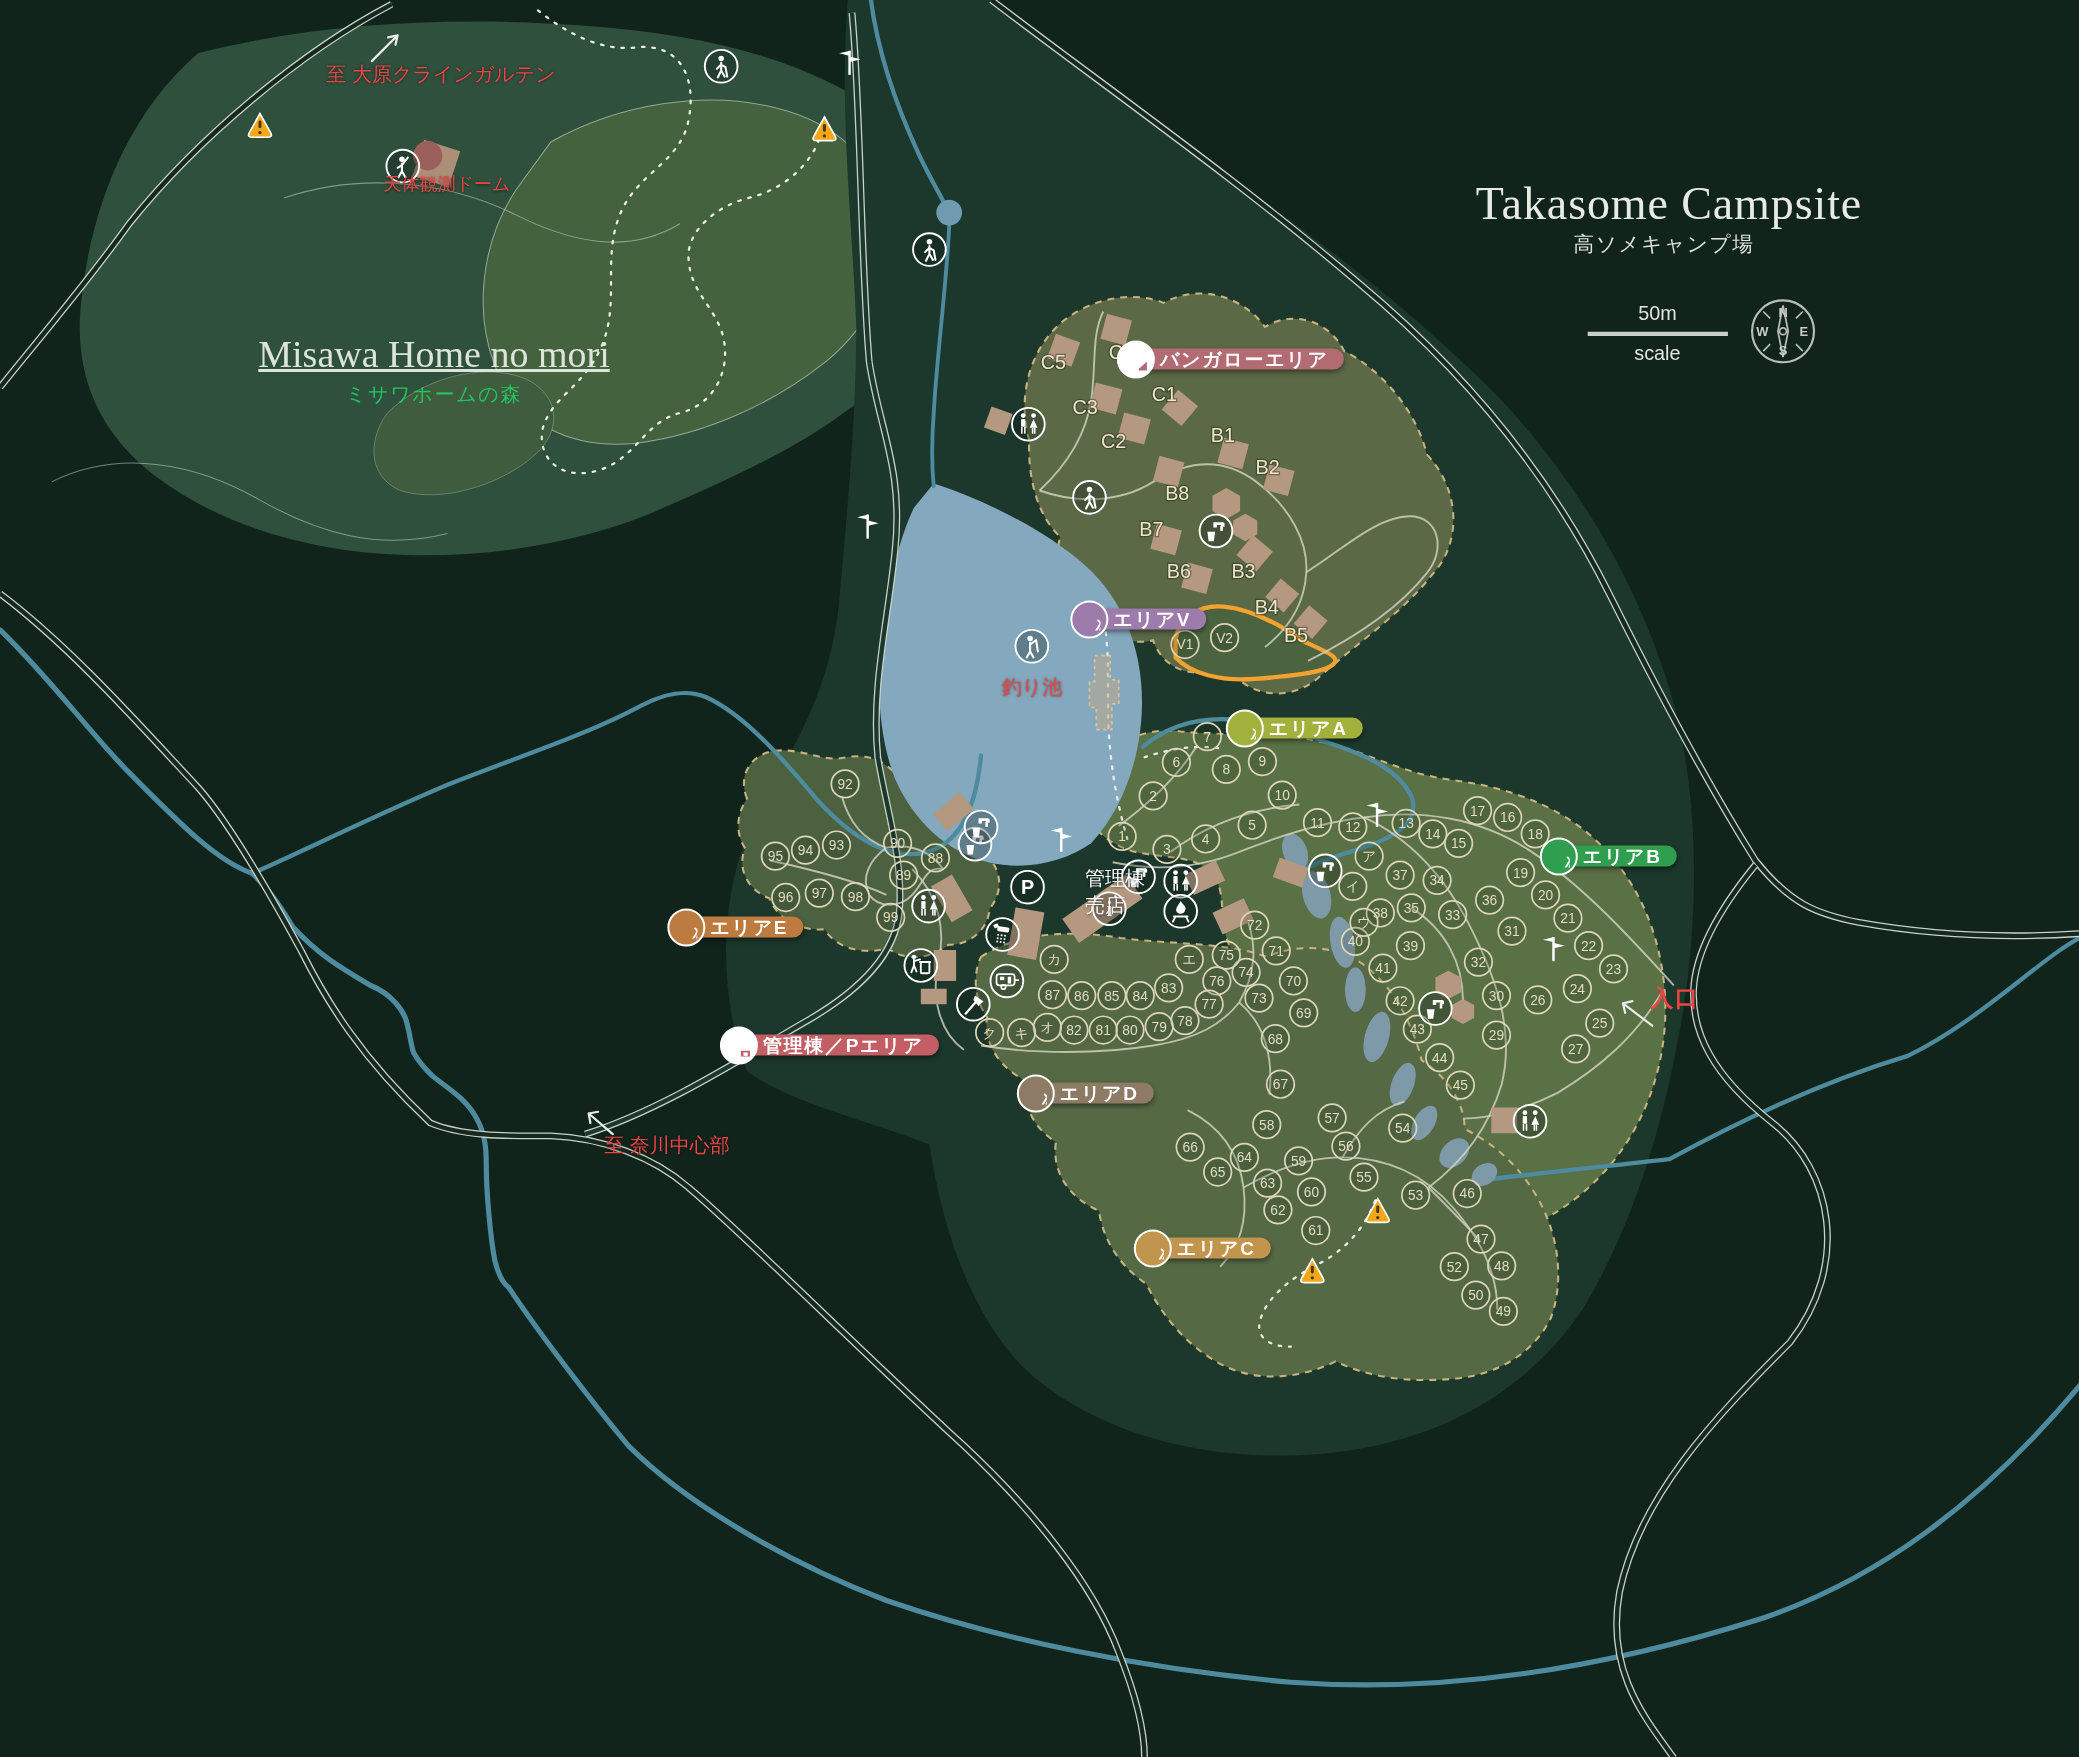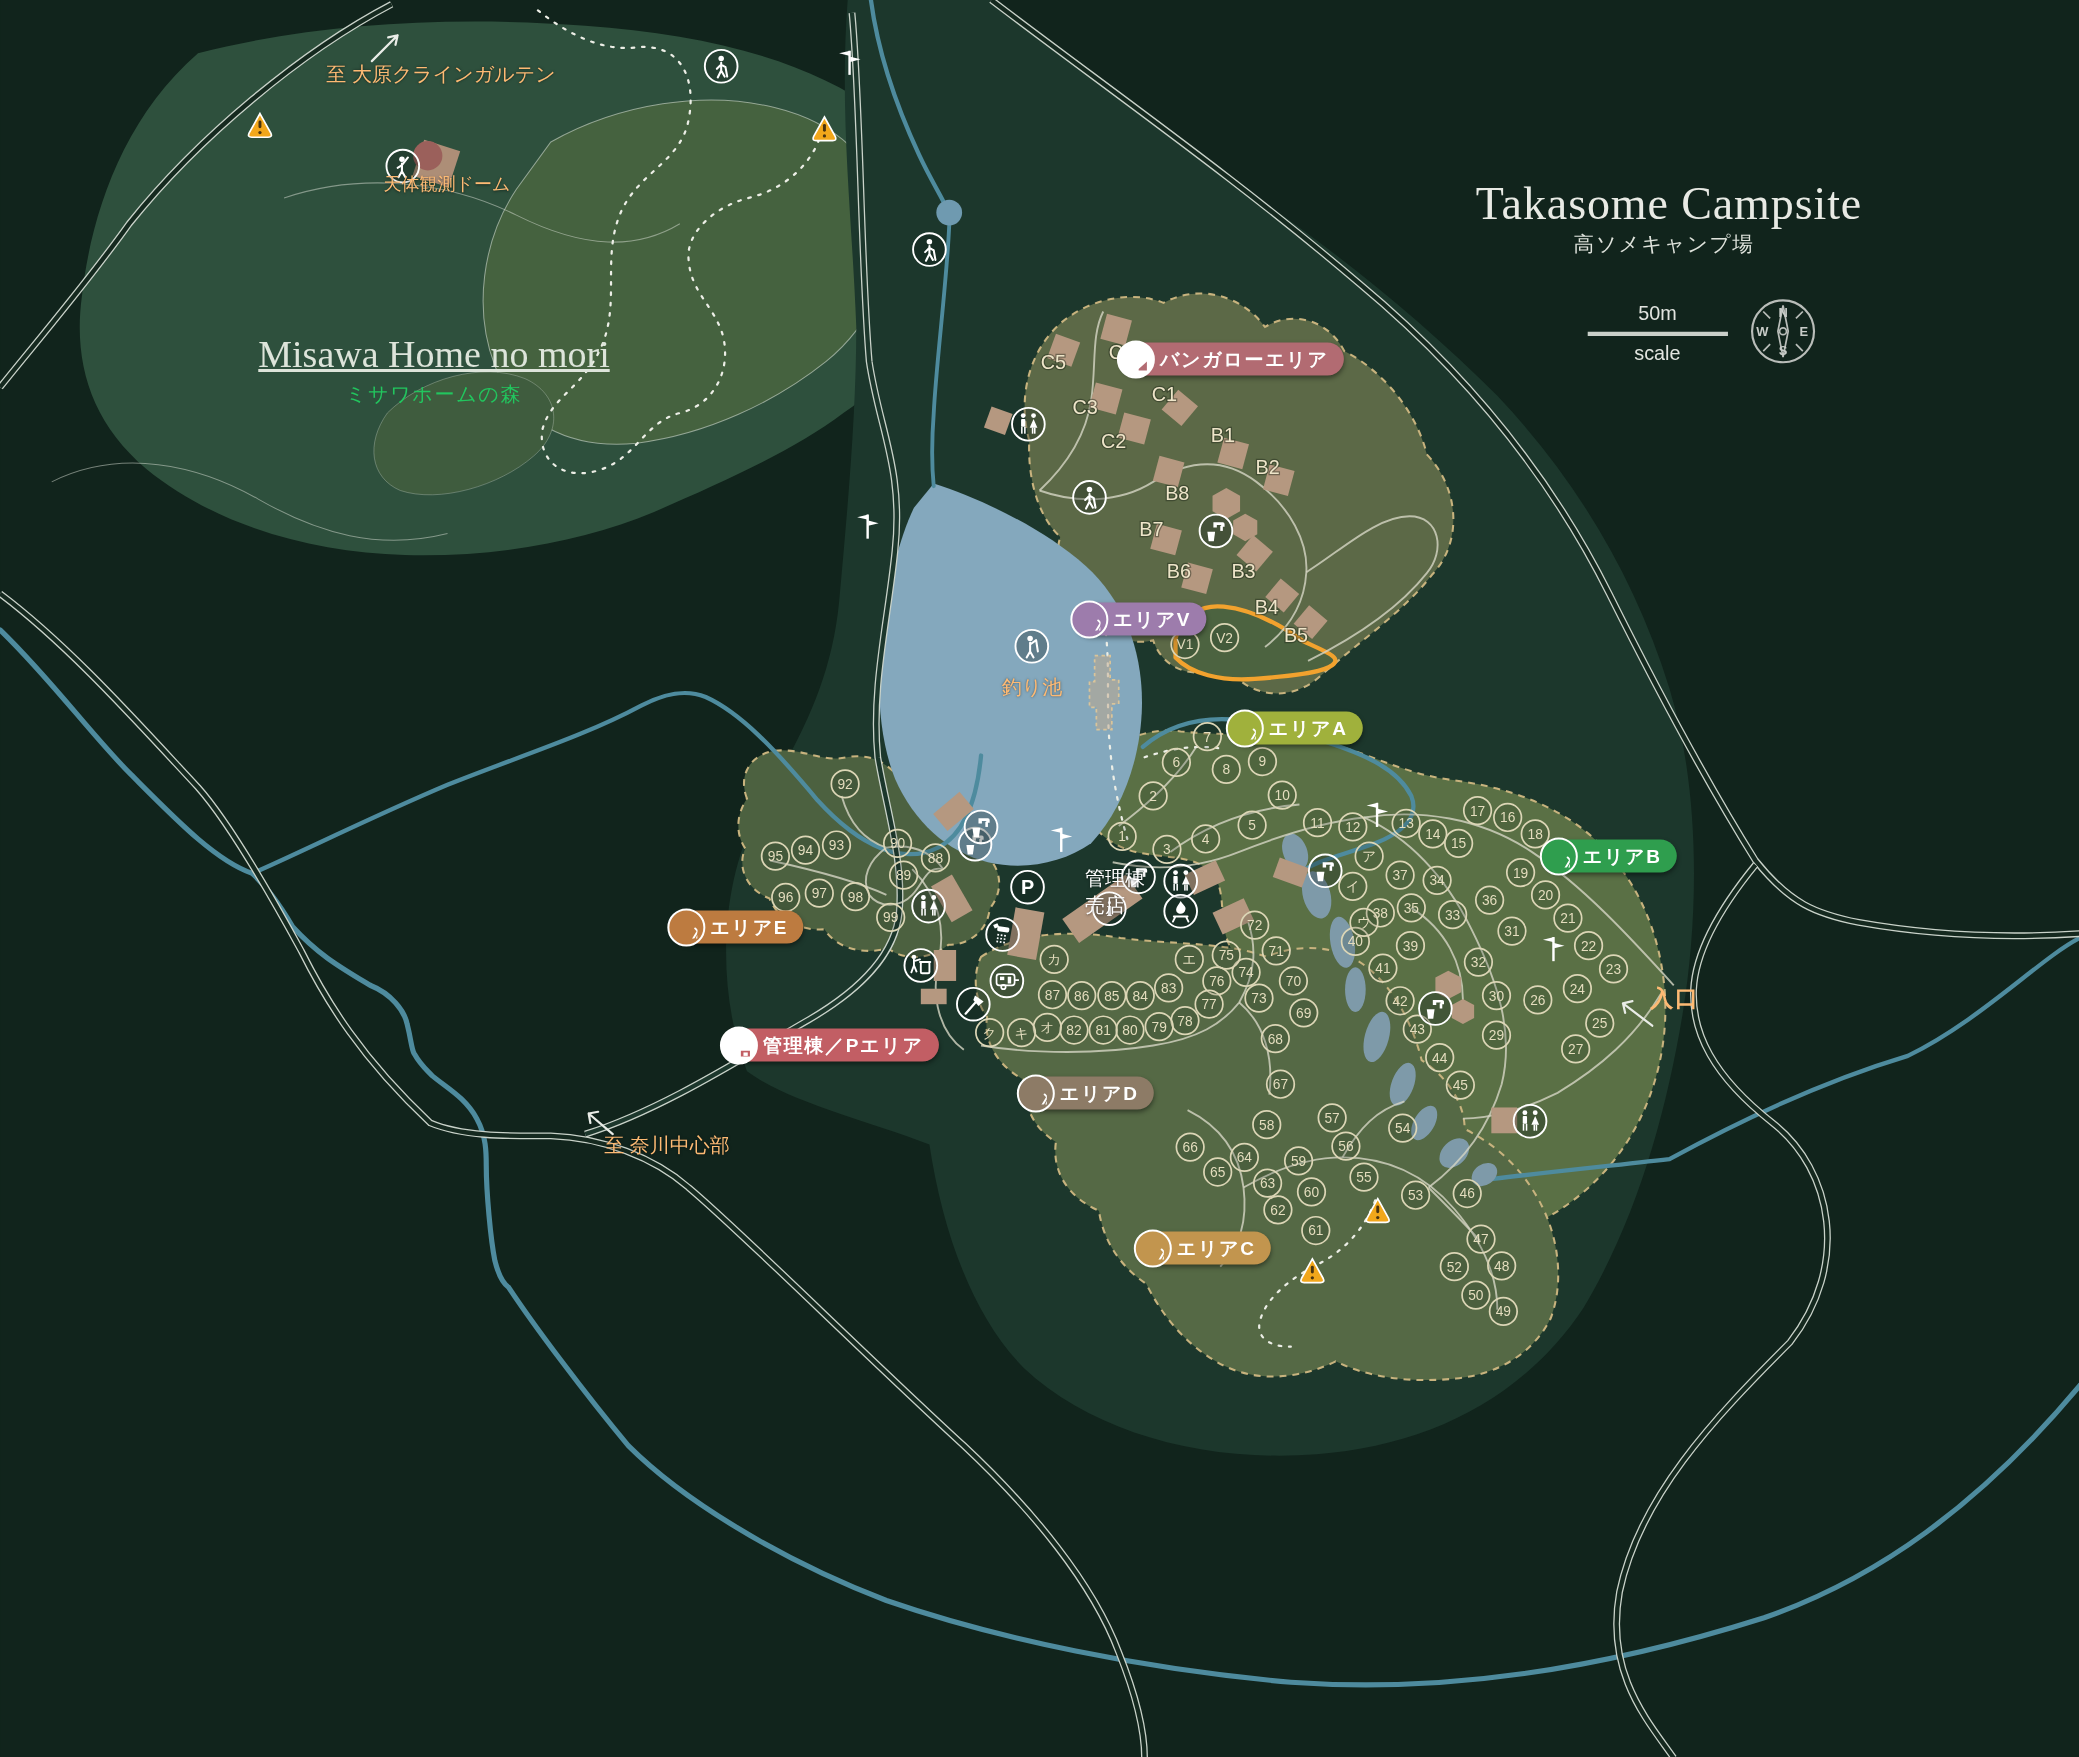--- a/index.html
+++ b/index.html
@@ -1,29 +1,29 @@
 <!DOCTYPE html>
 <html style="font-size:13.8px"><head>
 <meta charset="utf-8">
 <style>
   html,body{margin:0;padding:0;background:#0d1d17;}
   .map{position:relative;width:2080px;height:1758px;background:#11241c;overflow:hidden;
        font-family:"Liberation Sans",sans-serif;}
   .map svg.base{position:absolute;left:0;top:0;}
-  .lbl{position:absolute;transform:translate(-50%,-50%);color:#fdba74;white-space:nowrap;}
+  .lbl{position:absolute;transform:translate(-50%,-50%);color:#ef4444;white-space:nowrap;}
   .title-en{font-family:"Liberation Serif",serif;font-size:46px;letter-spacing:0.9px;color:#e8eae4;}
   .title-ja{font-size:20.6px;color:#dfe3dc;letter-spacing:1.7px;}
   .forest-en{font-family:"Liberation Serif",serif;font-size:38px;color:#dde4da;text-decoration:underline;}
   .forest-ja{font-size:20px;color:#22c55e;letter-spacing:1.7px;}
   .small-lbl{font-size:18px;text-shadow:0 0.9px 2.6px rgba(0,0,0,.55);text-align:center;}
   .dir-lbl{font-size:20px;text-shadow:0 0.9px 2.6px rgba(0,0,0,.6);}
   .entrance-lbl{font-size:23px;font-weight:bold;letter-spacing:1.7px;}
   .office-lbl{font-size:20px;line-height:1.35;transform:translate(0,-50%);text-align:left;
               text-shadow:0 0.9px 2.6px rgba(0,0,0,.5);}
-  .badge{position:absolute;transform:translate(-50%,-50%);height:33px;border-radius:17px;
+  .badge{position:absolute;transform:translate(-50%,-50%);height:21px;border-radius:17px;
          display:flex;align-items:center;padding:0 15.5px 0 38px;color:#fff;font-size:19px;
          font-weight:bold;letter-spacing:1.7px;box-shadow:0 2.6px 5.2px rgba(0,0,0,.45);white-space:nowrap;}
   .bic{position:absolute;left:-5.2px;top:50%;transform:translateY(-50%);width:38px;height:38px;
        border:2.2px solid #fff;border-radius:50%;box-sizing:border-box;display:flex;
        align-items:center;justify-content:center;}
   .bic svg{width:22.4px;height:22.4px;display:block;}
   .site circle{fill:rgba(20,38,30,.15);stroke:#dcd6b6;stroke-width:2;}
   .site text{fill:#e4ddbe;font-size:16px;text-anchor:middle;font-family:"Liberation Sans",sans-serif;}
   .bsite text{fill:#eee5c9;font-size:23px;text-anchor:middle;font-family:"Liberation Sans",sans-serif;
               paint-order:stroke;stroke:rgba(30,40,25,.45);stroke-width:3px;}

